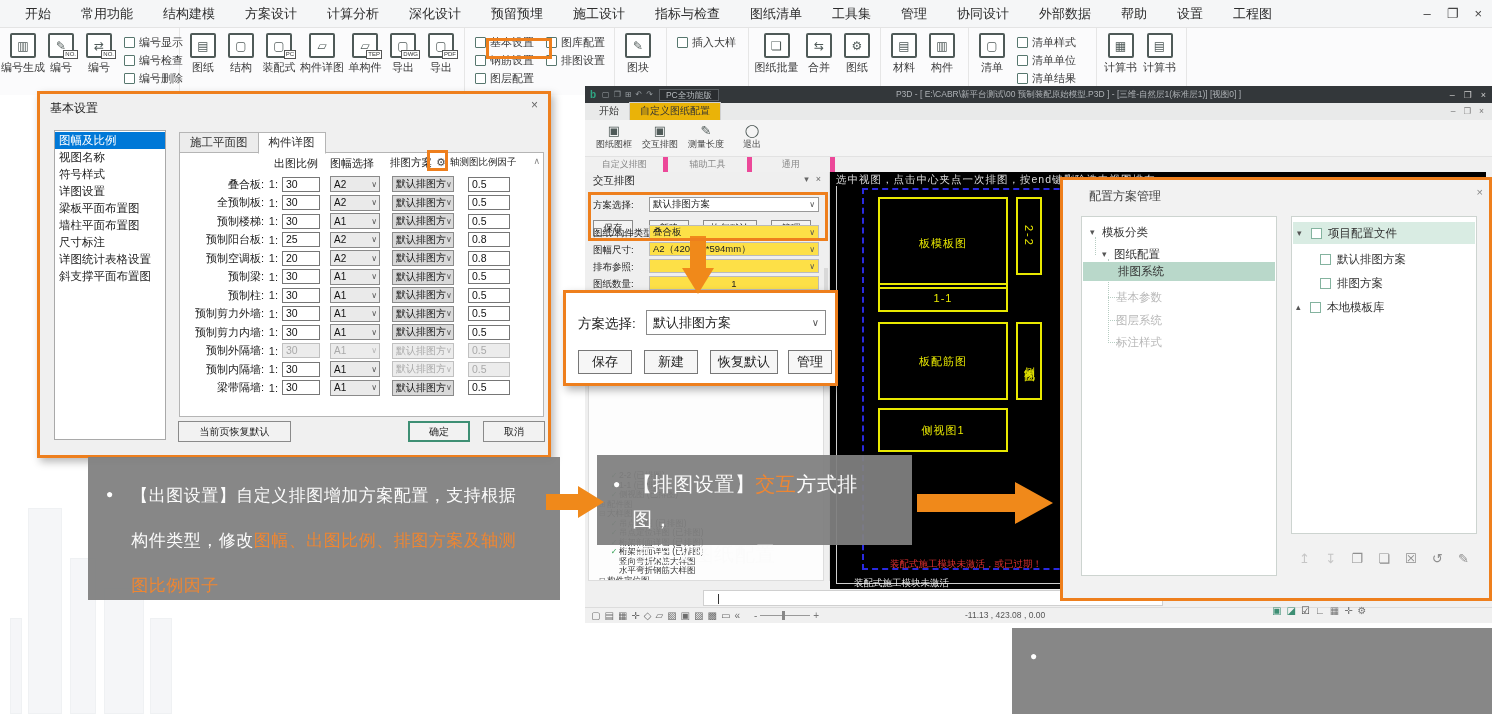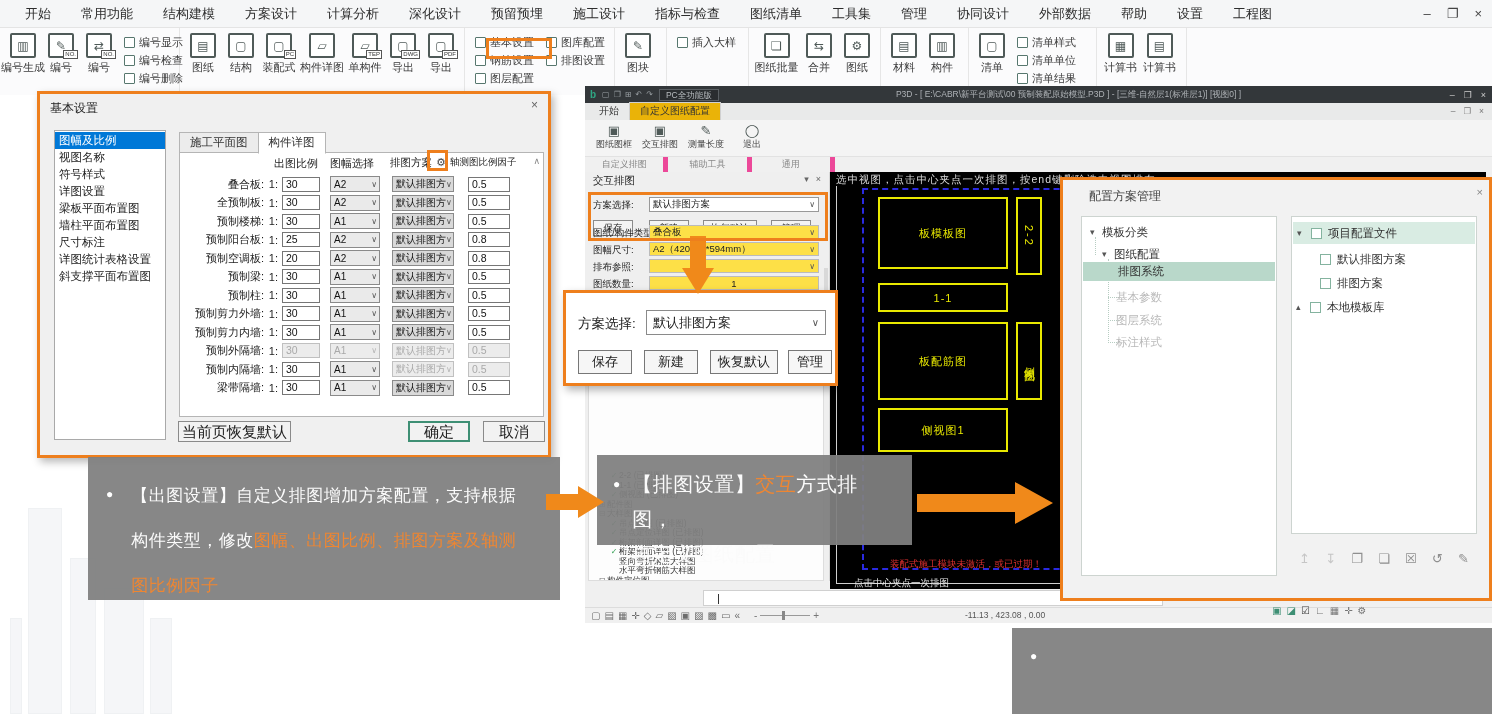--- a/index.html
+++ b/index.html
@@ -57,21 +57,21 @@
   .tcombo{height:16px;border:1px solid #8a8a8a;display:flex;align-items:center;justify-content:space-between;
     font-size:10px;padding:0 2px 0 3px;color:#111;white-space:nowrap;overflow:hidden}
   .tcombo.sheet{width:50px;margin-left:10px;background:#eaeaea}
   .tcombo.plan{width:62px;margin-left:12px;background:#d9d9d9}
   .tin.factor{width:42px;margin-left:14px}
   .chev{font-size:8px;color:#555;font-style:normal}
   .dis-all .tin,.dis-all .tcombo{background:#ececec;color:#a9a9a9;border-color:#c0c0c0}
   .dis-all .tcombo .chev{color:#b5b5b5}
   .dis-part .tcombo.plan,.dis-part .tin.factor{background:#ececec;color:#a9a9a9;border-color:#c0c0c0}
   .dis-part .tcombo.plan .chev{color:#b5b5b5}
-  .dbtn{position:absolute;height:21px;border:1px solid #8a8a8a;background:#f2f2f2;font-size:15px;
+  .dbtn{position:absolute;height:21px;border:1px solid #8a8a8a;background:#f2f2f2;font-size:10px;
     text-align:center;line-height:19px;color:#222}
   #btn-restore{left:138px;top:327px;width:113px}
   #btn-ok{left:368px;top:327px;width:62px;border:2px solid #3E8F74;line-height:17px}
   #btn-cancel{left:443px;top:327px;width:62px}
 
   
   #pcwin{left:585px;top:86px;width:907px;height:537px;background:#f0f0f0;z-index:6;
     box-shadow:0 2px 8px rg, rgba(0,0,0,.25);font-size:10px}
   #pc-titlebar{left:0;top:0;width:100%;height:17px;background:#33373a;display:flex;align-items:center;
     color:#b7bbbf;font-size:8.5px;padding:0 5px}
@@ -886,40 +886,40 @@
 
       </div>
       <div id="panel-scroll"></div>
     </div>
 
     <div id="pc-draw" class="abs">
       <span id="draw-prompt" class="abs">选中视图，点击中心夹点一次排图，按end键删除选中视图排布</span>
       <div id="draw-frame-l" class="abs"></div>
       <div id="draw-frame-b" class="abs"></div>
       <div id="draw-sel" class="abs"></div>
-      <div class="view abs" style="left:48px;top:25px;width:130px;height:72px">
+      <div class="view abs" style="left:48px;top:25px;width:130px;height:92px">
           <span>板模板图</span>
         </div>
       <div class="view vert abs" style="left:186px;top:25px;width:26px;height:78px">
           <span>2-2</span>
         </div>
       <div class="view abs" style="left:48px;top:111px;width:130px;height:29px">
           <span>1-1</span>
         </div>
       <div class="view abs" style="left:48px;top:150px;width:130px;height:78px">
           <span>板配筋图</span>
         </div>
       <div class="view vert abs" style="left:186px;top:150px;width:26px;height:78px">
           <span>侧视图</span>
         </div>
       <div class="view abs" style="left:48px;top:236px;width:130px;height:44px">
           <span>侧视图1</span>
         </div>
       <span id="draw-warning" class="abs">装配式施工模块未激活，或已过期！</span>
-      <span id="draw-hint" class="abs">点击中心夹点一次排图</span>
+      <span id="draw-hint" class="abs">装配式施工模块未激活</span>
     </div>
 
     <div id="pc-cmd" class="abs">
         <span id="pc-cursor"></span>
       </div>
     <div id="pc-status" class="abs">
 
         <span class="sic">▢</span>
 
         <span class="sic">▤</span>

